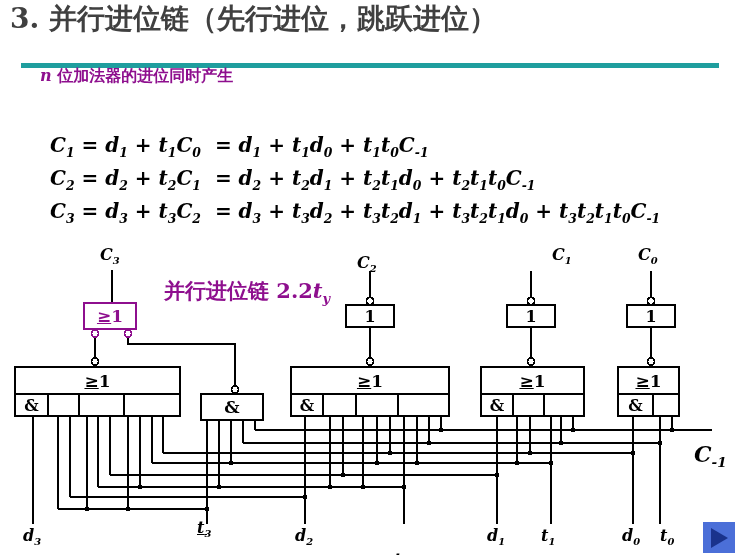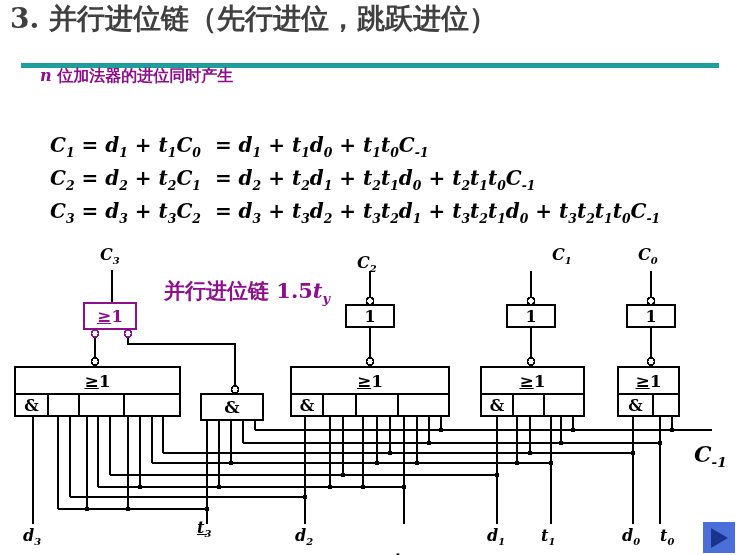--- a/index.html
+++ b/index.html
@@ -156,21 +156,21 @@
   </svg>
 
   <div class="title">3. 并行进位链（先行进位，跳跃进位）</div>
   <div class="rule"></div>
   <div class="sub-left pnote-like" style="color:#8e0f8e;"><span class="var">n</span><span> 位加法器的进位同时产生</span></div>
 
   <div class="formula" style="left:50px;top:133px;"><span>C</span><sub>1</sub><span> = </span><span>d</span><sub>1</sub><span> + </span><span>t</span><sub>1</sub><span>C</span><sub>0</sub><span>  = </span><span>d</span><sub>1</sub><span> + </span><span>t</span><sub>1</sub><span>d</span><sub>0</sub><span> + </span><span>t</span><sub>1</sub><span>t</span><sub>0</sub><span>C</span><sub>-1</sub></div>
   <div class="formula" style="left:50px;top:166px;"><span>C</span><sub>2</sub><span> = </span><span>d</span><sub>2</sub><span> + </span><span>t</span><sub>2</sub><span>C</span><sub>1</sub><span>  = </span><span>d</span><sub>2</sub><span> + </span><span>t</span><sub>2</sub><span>d</span><sub>1</sub><span> + </span><span>t</span><sub>2</sub><span>t</span><sub>1</sub><span>d</span><sub>0</sub><span> + </span><span>t</span><sub>2</sub><span>t</span><sub>1</sub><span>t</span><sub>0</sub><span>C</span><sub>-1</sub></div>
   <div class="formula" style="left:50px;top:199px;"><span>C</span><sub>3</sub><span> = </span><span>d</span><sub>3</sub><span> + </span><span>t</span><sub>3</sub><span>C</span><sub>2</sub><span>  = </span><span>d</span><sub>3</sub><span> + </span><span>t</span><sub>3</sub><span>d</span><sub>2</sub><span> + </span><span>t</span><sub>3</sub><span>t</span><sub>2</sub><span>d</span><sub>1</sub><span> + </span><span>t</span><sub>3</sub><span>t</span><sub>2</sub><span>t</span><sub>1</sub><span>d</span><sub>0</sub><span> + </span><span>t</span><sub>3</sub><span>t</span><sub>2</sub><span>t</span><sub>1</sub><span>t</span><sub>0</sub><span>C</span><sub>-1</sub></div>
 
-  <div class="pnote" style="left:164px;top:277px;"><span>并行进位链 </span><span class="num">1.5</span><span class="var">t</span><sub>y</sub></div>
+  <div class="pnote" style="left:164px;top:277px;"><span>并行进位链 </span><span class="num">2.2</span><span class="var">t</span><sub>y</sub></div>
 
   <div class="gate pnor" style="left:83px;top:302px;">
     <span><span class="u">≥</span><span>1</span></span>
   </div>
   <div class="gate inv" style="left:345px;top:304px;">
     <span>1</span>
   </div>
   <div class="gate inv" style="left:506px;top:304px;">
     <span>1</span>
   </div>

